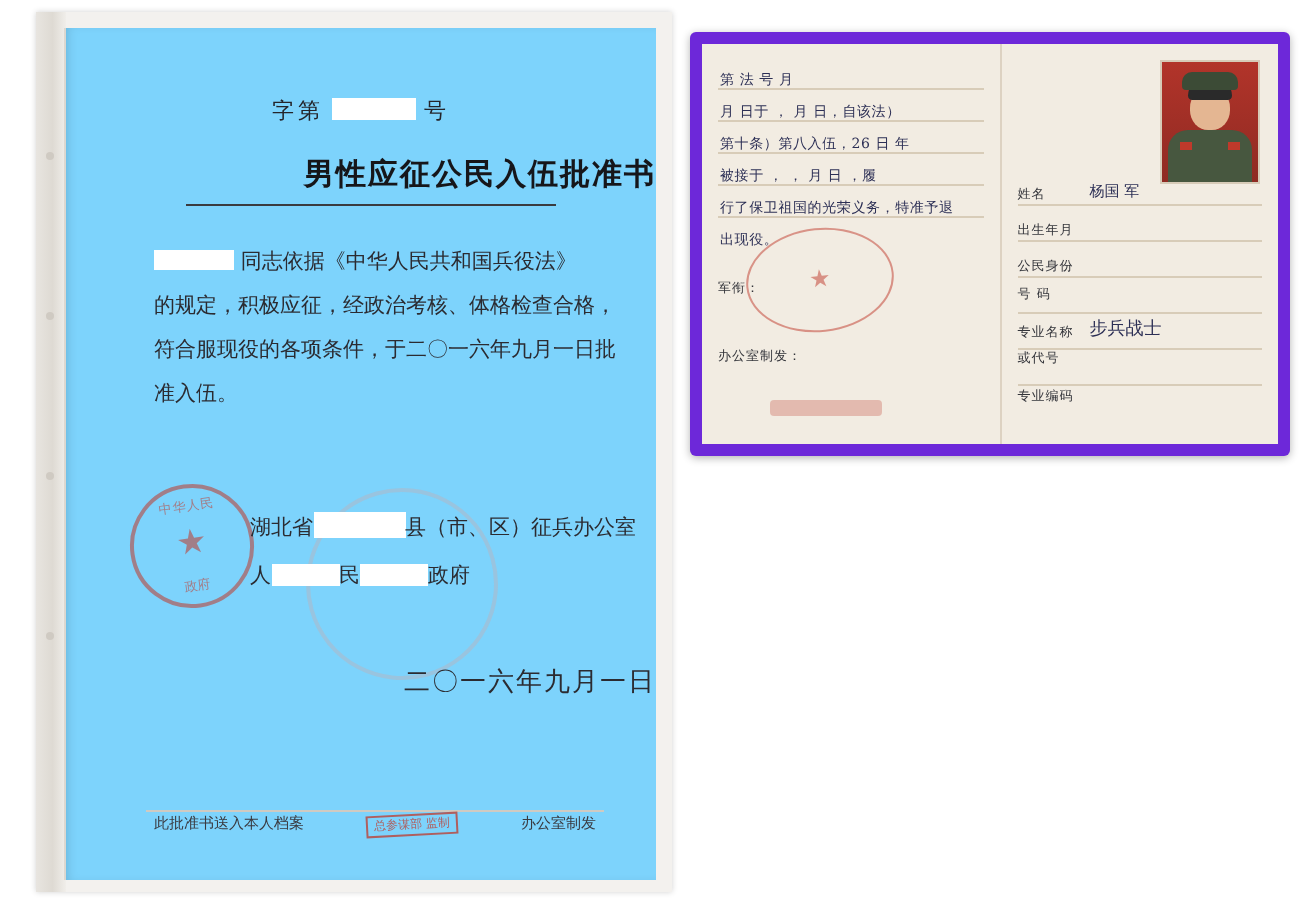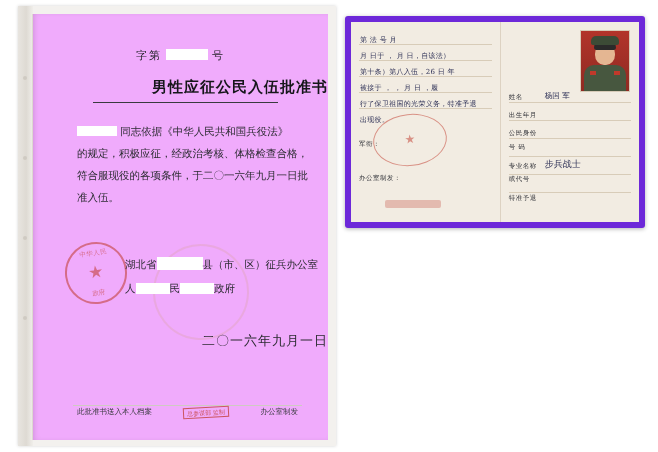--- a/index.html
+++ b/index.html
@@ -29,21 +29,21 @@
     height: 440px;
     background: #f3f1ee;
     box-shadow: 0 0 3px rgba(0,0,0,0.18);
   }
   .doc-left .page-inner {
     position: absolute;
     left: 14px;
     top: 8px;
     right: 8px;
     bottom: 6px;
-    background: #f0abfc;
+    background: #7dd3fc;
     border-left: 1px solid #ddd8d0;
     box-shadow: inset 3px 0 6px -3px rgba(0,0,0,0.18);
   }
   .doc-left .spine {
     position: absolute;
     left: 0;
     top: 0;
     width: 15px;
     height: 100%;
     background: linear-gradient(to right, #e8e5e0, #dedad3 55%, #f0eeea);
@@ -505,20 +505,20 @@
         <div class="field-val" style="left:44px; top:105px;"></div>
 
         <div class="field-row" style="top:121px">号  码</div>
         <div class="field-val" style="left:44px; top:119px;"></div>
 
         <div class="field-row" style="top:140px">专业名称</div>
         <div class="field-val" style="left:44px; top:136px; font-size:9px;">步兵战士</div>
 
         <div class="field-row" style="top:153px">或代号</div>
 
-        <div class="field-row" style="top:172px">特准予退</div>
+        <div class="field-row" style="top:172px">专业编码</div>
         <div class="field-val" style="left:44px; top:170px;"></div>
       </div>
 
     </div>
   </div>
 
 </div>
 
 </body></html>

